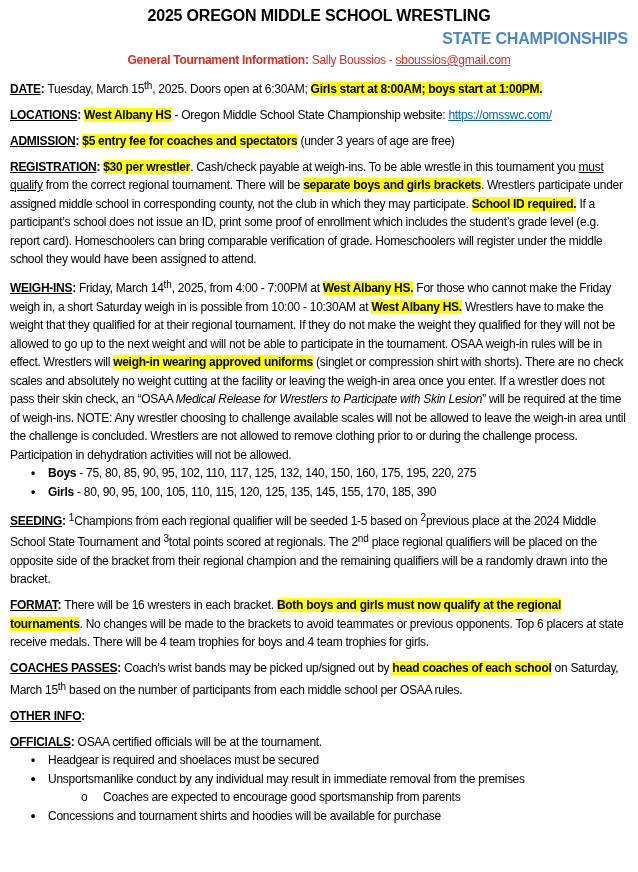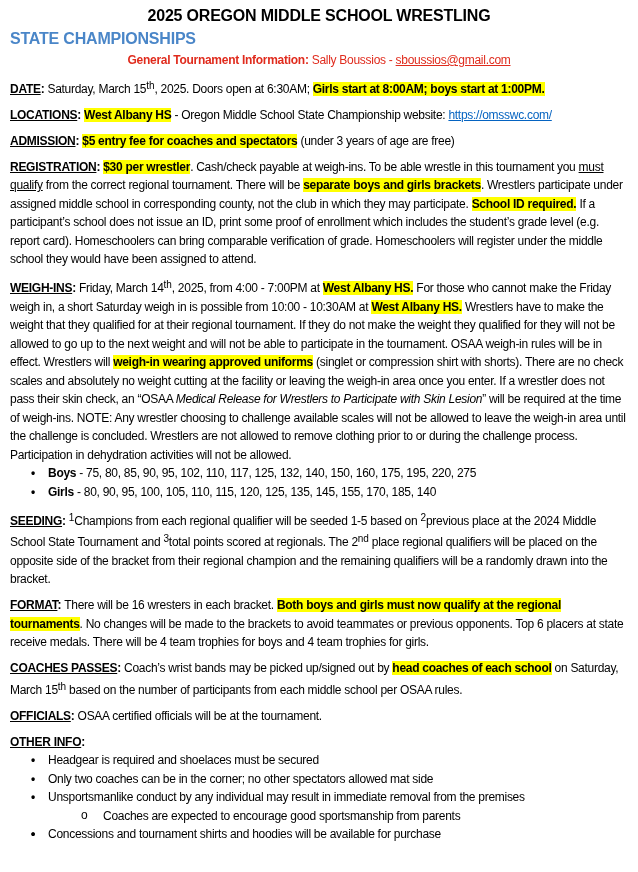--- a/index.html
+++ b/index.html
@@ -10,21 +10,21 @@
     width:638px;height:872px;box-sizing:border-box;overflow:hidden;
     background:var(--paper);color:var(--ink);
     font-family:"Liberation Sans",sans-serif;
     font-size:12px;line-height:18.5px;letter-spacing:-0.28px;
     padding:5px 10px 16px 10px;
   }
   .title{
     text-align:center;font-weight:bold;font-size:16px;line-height:21px;letter-spacing:-0.2px;
   }
   .subtitle{
-    text-align:left;font-weight:bold;font-size:16px;line-height:21px;color:var(--blue);margin-top:2px;letter-spacing:-0.2px;
+    text-align:right;font-weight:bold;font-size:16px;line-height:21px;color:var(--blue);margin-top:2px;letter-spacing:-0.2px;
   }
   .contact{text-align:center;font-size:12px;line-height:17px;margin:3px 0 0 0;}
   .para{margin:7.5px 0 0 0;}
   .bullet{position:relative;margin:0;}
   .bullet .marker{position:absolute;font-weight:bold;}
   .l1{padding-left:38px;}
   .l1 .marker{left:21px;top:0;}
   .l2{padding-left:93px;}
   .l2 .marker{left:71px;top:-0.5px;font-weight:normal;}
   .b{font-weight:bold;}
@@ -38,48 +38,47 @@
   a.blue{color:var(--link);}
 </style>
 </head>
 <body>
 
 <div class="page">
   <div class="title">2025 OREGON MIDDLE SCHOOL WRESTLING</div>
   <div class="subtitle">STATE CHAMPIONSHIPS</div>
   <div class="contact"><span class="b red">General Tournament Information: </span><span class="red">Sally Boussios - </span><a class="u red" href="#">sboussios@gmail.com</a></div>
 
-  <p class="para"><span class="b u">DATE</span><span class="b">: </span><span>Saturday, March 15</span><span class="sup">th</span><span>, 2025. Doors open at 6:30AM; </span><span class="b hl">Girls start at 8:00AM; boys start at 1:00PM.</span></p>
+  <p class="para"><span class="b u">DATE</span><span class="b">: </span><span>Tuesday, March 15</span><span class="sup">th</span><span>, 2025. Doors open at 6:30AM; </span><span class="b hl">Girls start at 8:00AM; boys start at 1:00PM.</span></p>
   <p class="para"><span class="b u">LOCATIONS</span><span class="b">: </span><span class="b hl">West Albany HS</span><span> - Oregon Middle School State Championship website: </span><a class="u blue" href="#">https://omsswc.com/</a></p>
   <p class="para"><span class="b u">ADMISSION</span><span class="b">: </span><span class="b hl">$5 entry fee for coaches and spectators</span><span> (under 3 years of age are free)</span></p>
   <p class="para"><span class="b u">REGISTRATION</span><span class="b">: </span><span class="b hl">$30 per wrestler</span><span>. Cash/check payable at weigh-ins. To be able wrestle in this tournament you </span><span class="u">must qualify</span><span> from the correct regional tournament.  There will be </span><span class="b hl">separate boys and girls brackets</span><span>. Wrestlers participate under assigned middle school in corresponding county, not the club in which they may participate. </span><span class="b hl">School ID required.</span><span> If a participant’s school does not issue an ID, print some proof of enrollment which includes the student’s grade level (e.g. report card). Homeschoolers can bring comparable verification of grade. Homeschoolers will register under the middle school they would have been assigned to attend.</span></p>
   <p class="para"><span class="b u">WEIGH-INS</span><span class="b">: </span><span>Friday, March 14</span><span class="sup">th</span><span>, 2025, from 4:00 - 7:00PM at </span><span class="b hl">West Albany HS.</span><span>  For those who cannot make the Friday weigh in, a short Saturday weigh in is possible from 10:00 - 10:30AM at </span><span class="b hl">West Albany HS.</span><span> Wrestlers have to make the weight that they qualified for at their regional tournament.  If they do not make the weight they qualified for they will not be allowed to go up to the next weight and will not be able to participate in the tournament.  OSAA weigh-in rules will be in effect. Wrestlers will </span><span class="b hl">weigh-in wearing approved uniforms</span><span> (singlet or compression shirt with shorts). There are no check scales and absolutely no weight cutting at the facility or leaving the weigh-in area once you enter. If a wrestler does not pass their skin check, an “OSAA </span><span class="i">Medical Release for Wrestlers to Participate with Skin Lesion</span><span>” will be required at the time of weigh-ins.  NOTE: Any wrestler choosing to challenge available scales will not be allowed to leave the weigh-in area until the challenge is concluded. Wrestlers are not allowed to remove clothing prior to or during the challenge process. Participation in dehydration activities will not be allowed.</span></p>
 
   <div class="bullet l1">
     <span class="marker">•</span>
     <span><span class="b">Boys</span><span> - 75, 80, 85, 90, 95, 102, 110, 117, 125, 132, 140, 150, 160, 175, 195, 220, 275</span></span>
   </div>
   <div class="bullet l1">
     <span class="marker">•</span>
-    <span><span class="b">Girls</span><span> - 80, 90, 95, 100, 105, 110, 115, 120, 125, 135, 145, 155, 170, 185, 140</span></span>
+    <span><span class="b">Girls</span><span> - 80, 90, 95, 100, 105, 110, 115, 120, 125, 135, 145, 155, 170, 185, 390</span></span>
   </div>
 
   <p class="para"><span class="b u">SEEDING</span><span class="b">: </span><span class="sup">1</span><span>Champions from each regional qualifier will be seeded 1-5 based on </span><span class="sup">2</span><span>previous place at the 2024 Middle School State Tournament and </span><span class="sup">3</span><span>total points scored at regionals. The 2</span><span class="sup">nd</span><span> place regional qualifiers will be placed on the opposite side of the bracket from their regional champion and the remaining qualifiers will be a randomly drawn into the bracket.</span></p>
   <p class="para"><span class="b u">FORMAT</span><span class="b">: </span><span>There will be 16 wresters in each bracket. </span><span class="b hl">Both boys and girls must now qualify at the regional tournaments</span><span>. No changes will be made to the brackets to avoid teammates or previous opponents. Top 6 placers at state receive medals.  There will be 4 team trophies for boys and 4 team trophies for girls.</span></p>
   <p class="para"><span class="b u">COACHES PASSES</span><span class="b">: </span><span>Coach’s wrist bands may be picked up/signed out by </span><span class="b hl">head coaches of each school</span><span> on Saturday, March 15</span><span class="sup">th</span><span> based on the number of participants from each middle school per OSAA rules.</span></p>
+  <p class="para"><span class="b u">OTHER INFO</span><span class="b">:</span></p>
+
   <p class="para"><span class="b u">OFFICIALS</span><span class="b">: </span><span>OSAA certified officials will be at the tournament.</span></p>
-
-  <p class="para"><span class="b u">OTHER INFO</span><span class="b">:</span></p>
   <div class="bullet l1">
     <span class="marker">•</span>
     <span><span>Headgear is required and shoelaces must be secured</span></span>
   </div>
   <div class="bullet l1">
     <span class="marker">•</span>
-    <span><span>Only two coaches can be in the corner; no other spectators allowed mat side</span></span>
   </div>
   <div class="bullet l1">
     <span class="marker">•</span>
     <span><span>Unsportsmanlike conduct by any individual may result in immediate removal from the premises</span></span>
   </div>
   <div class="bullet l2">
     <span class="marker">o</span>
     <span><span>Coaches are expected to encourage good sportsmanship from parents</span></span>
   </div>
   <div class="bullet l1">

